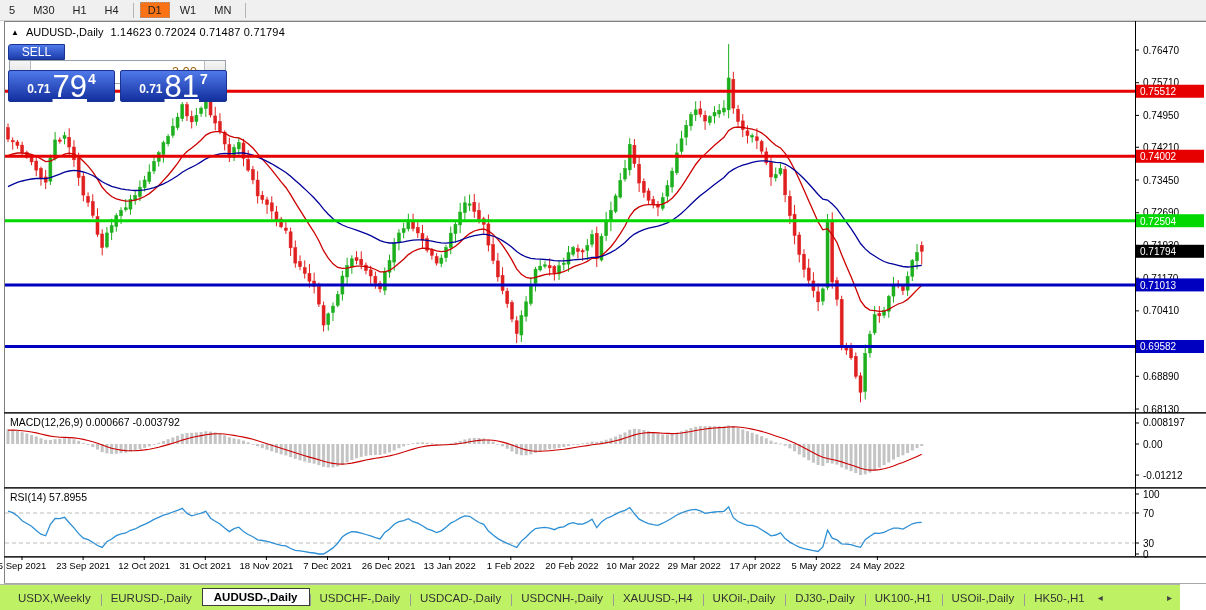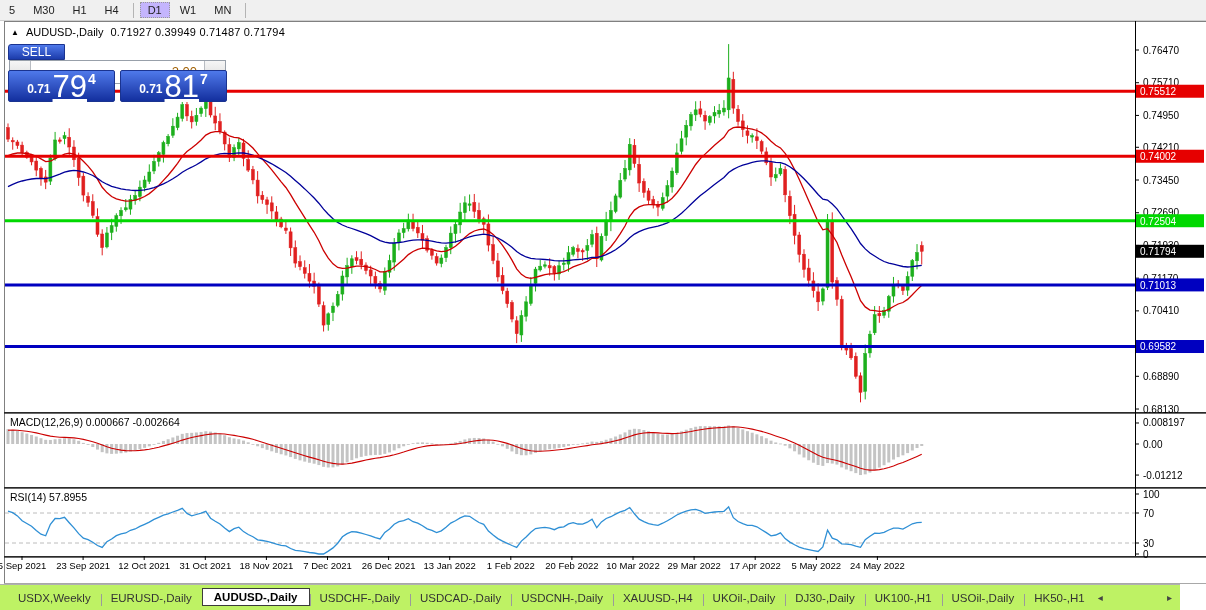--- a/index.html
+++ b/index.html
@@ -11,21 +11,21 @@
   }
   svg { font-family:"Liberation Sans","DejaVu Sans",sans-serif; }
 
   
   #toolbar{
     position:absolute; left:0; top:0; width:1206px; height:21px;
     background:#f0f0f0; border-bottom:1px solid #cfcfcf;
     display:flex; align-items:center; font-size:11px; color:#222; z-index:5;
   }
   .tf{ padding:2px 8px; margin:0 1px; }
-  .tf.active{ background:#c4b5fd; border:1px dotted #9a9a9a; padding:1px 7px; }
+  .tf.active{ background:#f97316; border:1px dotted #9a9a9a; padding:1px 7px; }
   .tbsep{ width:1px; height:15px; background:#b4b4b4; margin:0 5px; }
 
   
   #chart-svg{ position:absolute; left:0; top:0; z-index:1; }
 
   
   #title-row{
     position:absolute; left:11px; top:26px; z-index:3;
     font-size:11px; color:#000; display:flex; align-items:center; gap:7px;
   }
@@ -777,21 +777,21 @@
     <text x="1140" y="255.0914334911753" text-anchor="start" font-size="10" fill="#fff">0.71794</text>
     <rect x="1136" y="278.41175204476974" width="68" height="13" fill="#0000c0"></rect>
     <text x="1140" y="288.71175204476975" text-anchor="start" font-size="10" fill="#fff">0.71013</text>
     <rect x="1136" y="340.01312957382714" width="68" height="13" fill="#0000c0"></rect>
     <text x="1140" y="350.31312957382715" text-anchor="start" font-size="10" fill="#fff">0.69582</text>
   </svg>
 
 <div id="title-row">
   <span class="tri">▲</span>
   <span>AUDUSD-,Daily</span>
-  <span class="ohlc">0.71927 0.39949 0.71487 0.71794</span>
+  <span class="ohlc">1.14623 0.72024 0.71487 0.71794</span>
 </div>
 
 <div id="trade-panel">
   <div class="tp-row1">
     <div class="btn-blue btn-sell">SELL</div>
     <div class="spin">
       <div class="spin-btn">▼</div>
       <div class="spin-val">2.00</div>
       <div class="spin-btn">▲</div>
     </div>
@@ -804,21 +804,21 @@
       <span class="q-sup">4</span>
     </div>
     <div class="quote">
       <span class="q-small">0.71</span>
       <span class="q-big">81</span>
       <span class="q-sup">7</span>
     </div>
   </div>
 </div>
 
-<div id="macd-label" class="pane-label">MACD(12,26,9) 0.000667 -0.002664</div>
+<div id="macd-label" class="pane-label">MACD(12,26,9) 0.000667 -0.003792</div>
 <div id="rsi-label" class="pane-label">RSI(14) 57.8955</div>
 
 <div id="tabbar">
   <span class="tab">USDX,Weekly</span>
   <span class="tab">EURUSD-,Daily</span>
   <span class="tab active">AUDUSD-,Daily</span>
   <span class="tab">USDCHF-,Daily</span>
   <span class="tab">USDCAD-,Daily</span>
   <span class="tab">USDCNH-,Daily</span>
   <span class="tab">XAUUSD-,H4</span>

